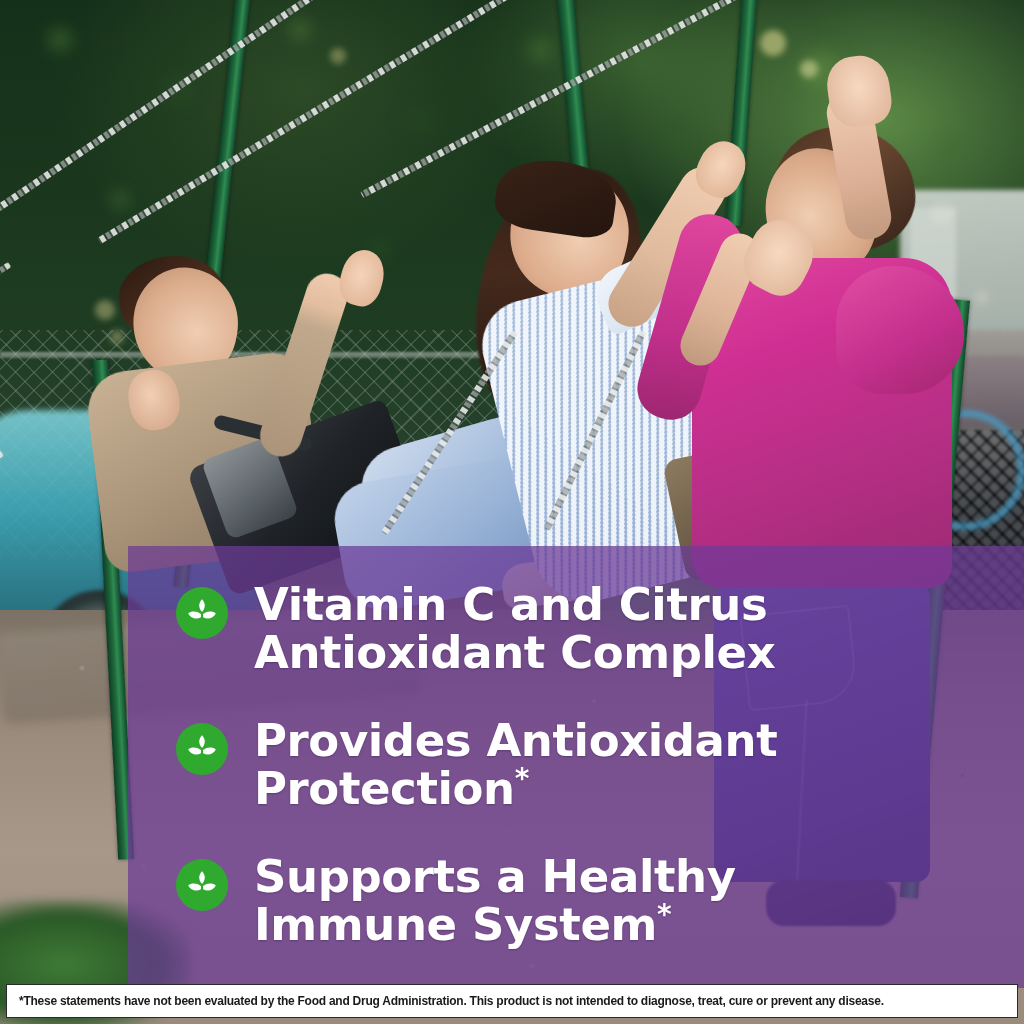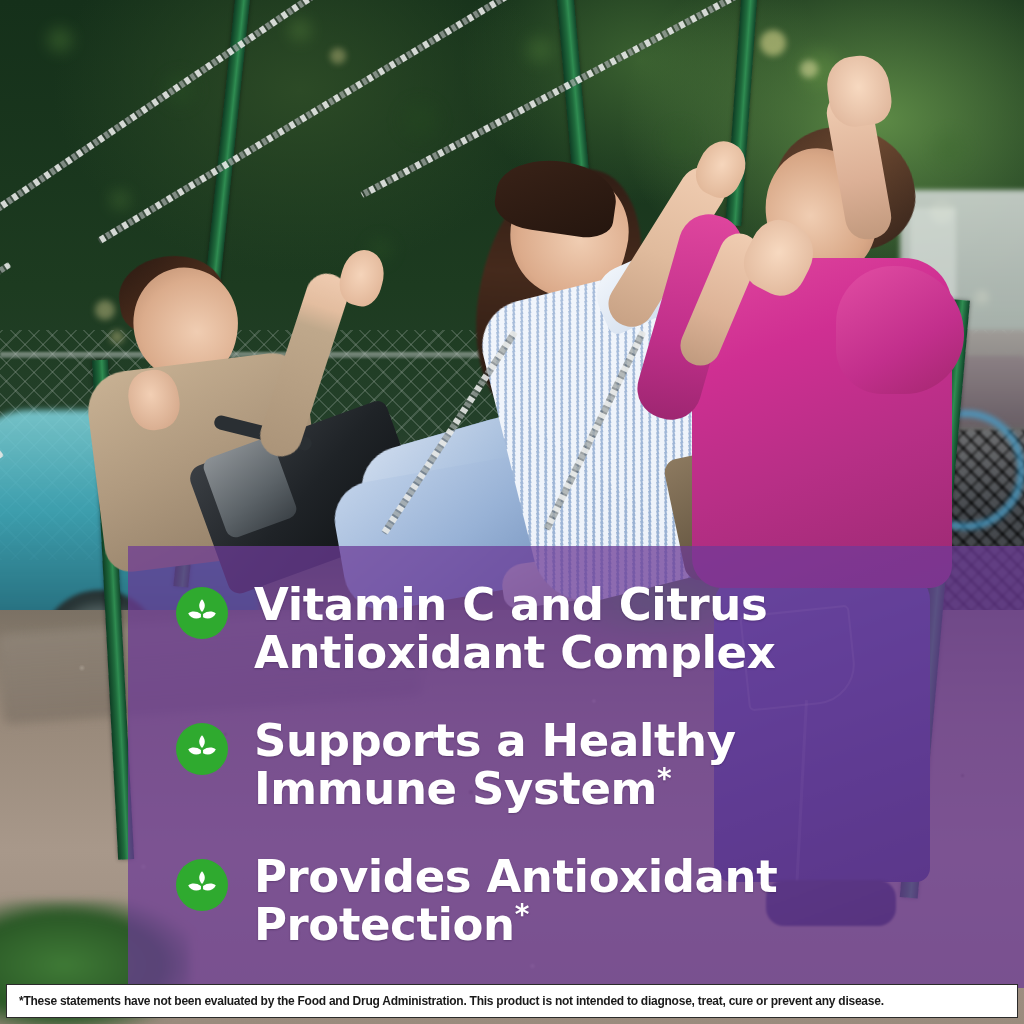--- a/index.html
+++ b/index.html
@@ -614,36 +614,36 @@
 
     <div class="benefit-row">
       <span class="leaf-badge">
         <svg viewBox="0 0 64 64" aria-hidden="true">
           <path d="M32 6c7 8 7 16 0 24-7-8-7-16 0-24z" fill="#ffffff"></path>
           <path d="M30 34C22 28 12 28 6 33c5 9 15 12 24 7 0-2 0-4 0-6z" fill="#ffffff"></path>
           <path d="M34 34c8-6 18-6 24-1-5 9-15 12-24 7 0-2 0-4 0-6z" fill="#ffffff"></path>
         </svg>
       </span>
       <div class="benefit-text">
-        <span>Supports a Healthy</span><br>
-        <span>Immune System</span><span class="ast">*</span>
+        <span>Provides Antioxidant</span><br>
+        <span>Protection</span><span class="ast">*</span>
       </div>
     </div>
 
     <div class="benefit-row">
       <span class="leaf-badge">
         <svg viewBox="0 0 64 64" aria-hidden="true">
           <path d="M32 6c7 8 7 16 0 24-7-8-7-16 0-24z" fill="#ffffff"></path>
           <path d="M30 34C22 28 12 28 6 33c5 9 15 12 24 7 0-2 0-4 0-6z" fill="#ffffff"></path>
           <path d="M34 34c8-6 18-6 24-1-5 9-15 12-24 7 0-2 0-4 0-6z" fill="#ffffff"></path>
         </svg>
       </span>
       <div class="benefit-text">
-        <span>Provides Antioxidant</span><br>
-        <span>Protection</span><span class="ast">*</span>
+        <span>Supports a Healthy</span><br>
+        <span>Immune System</span><span class="ast">*</span>
       </div>
     </div>
 
   </div>
 
   <div class="disclaimer-bar">
     <span class="disclaimer-text">*These statements have not been evaluated by the Food and Drug Administration. This product is not intended to diagnose, treat, cure or prevent any disease.</span>
   </div>
 
 </div>

